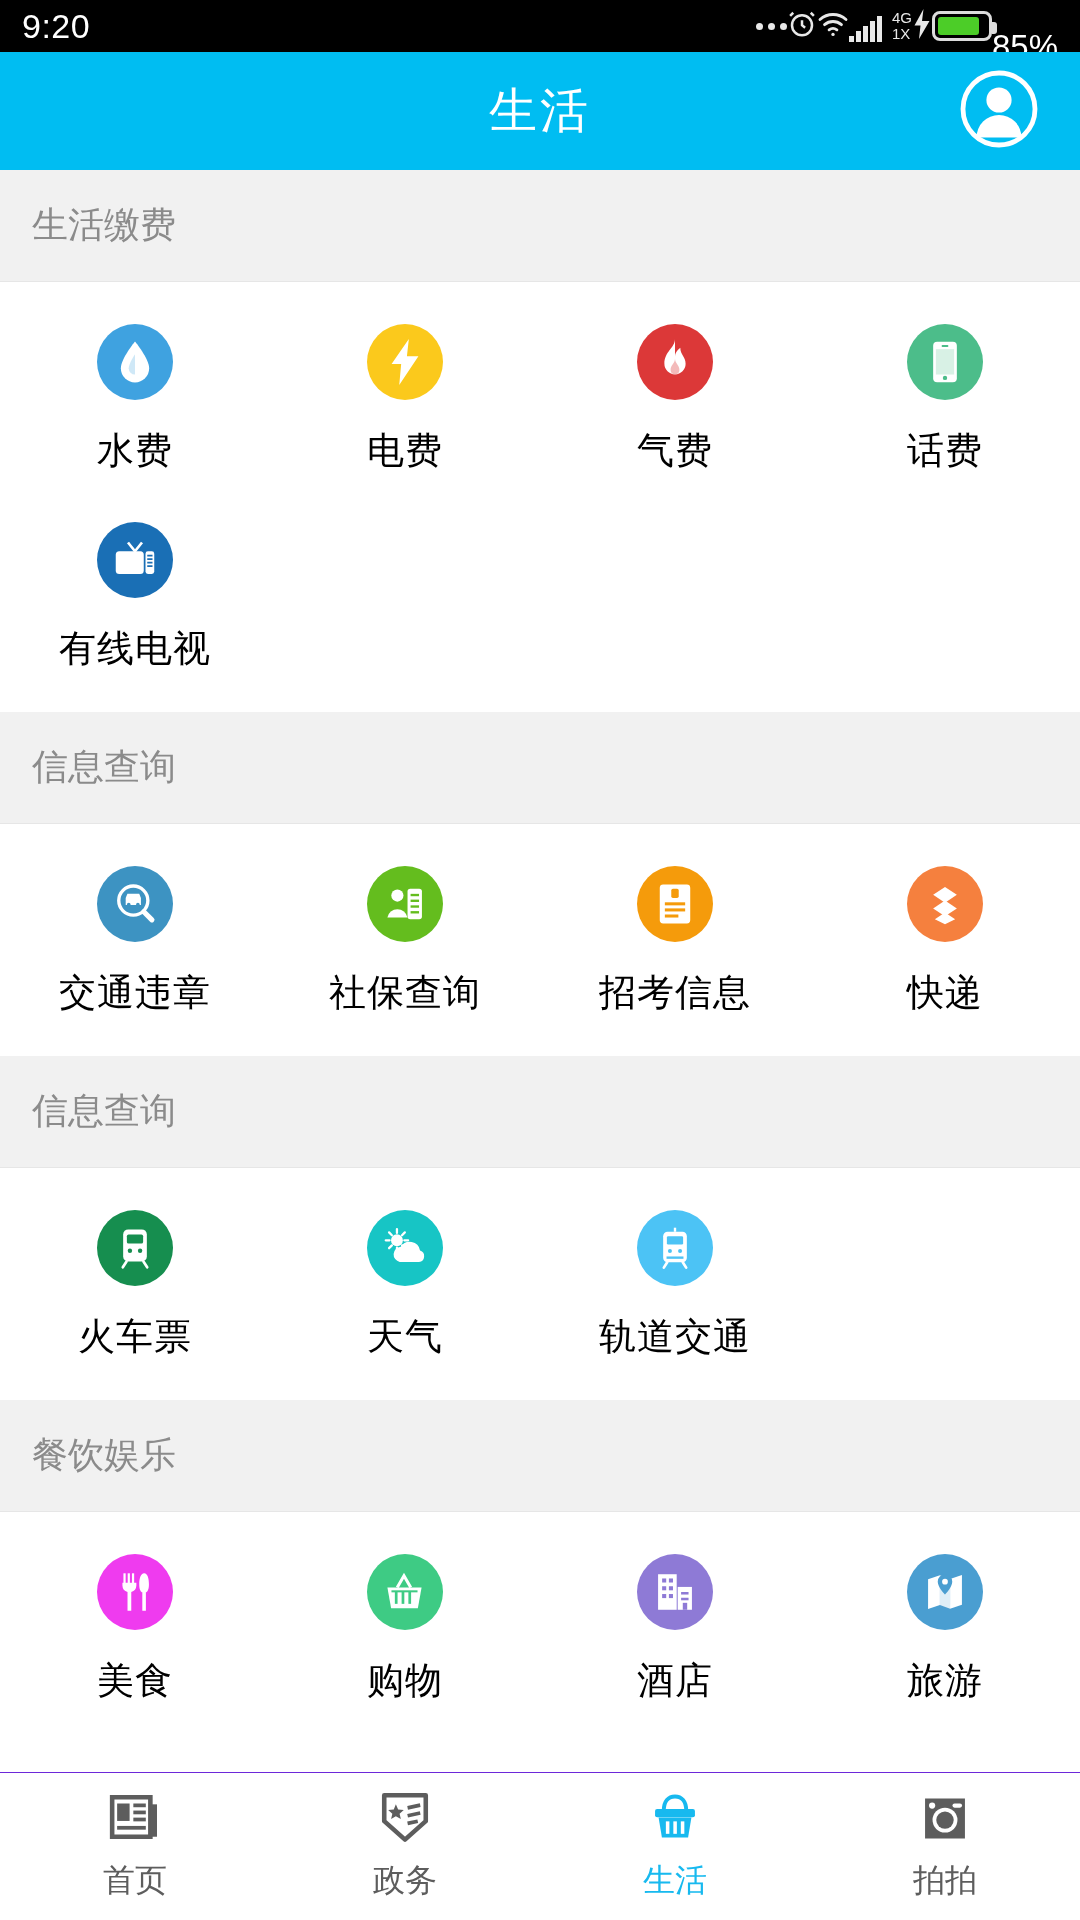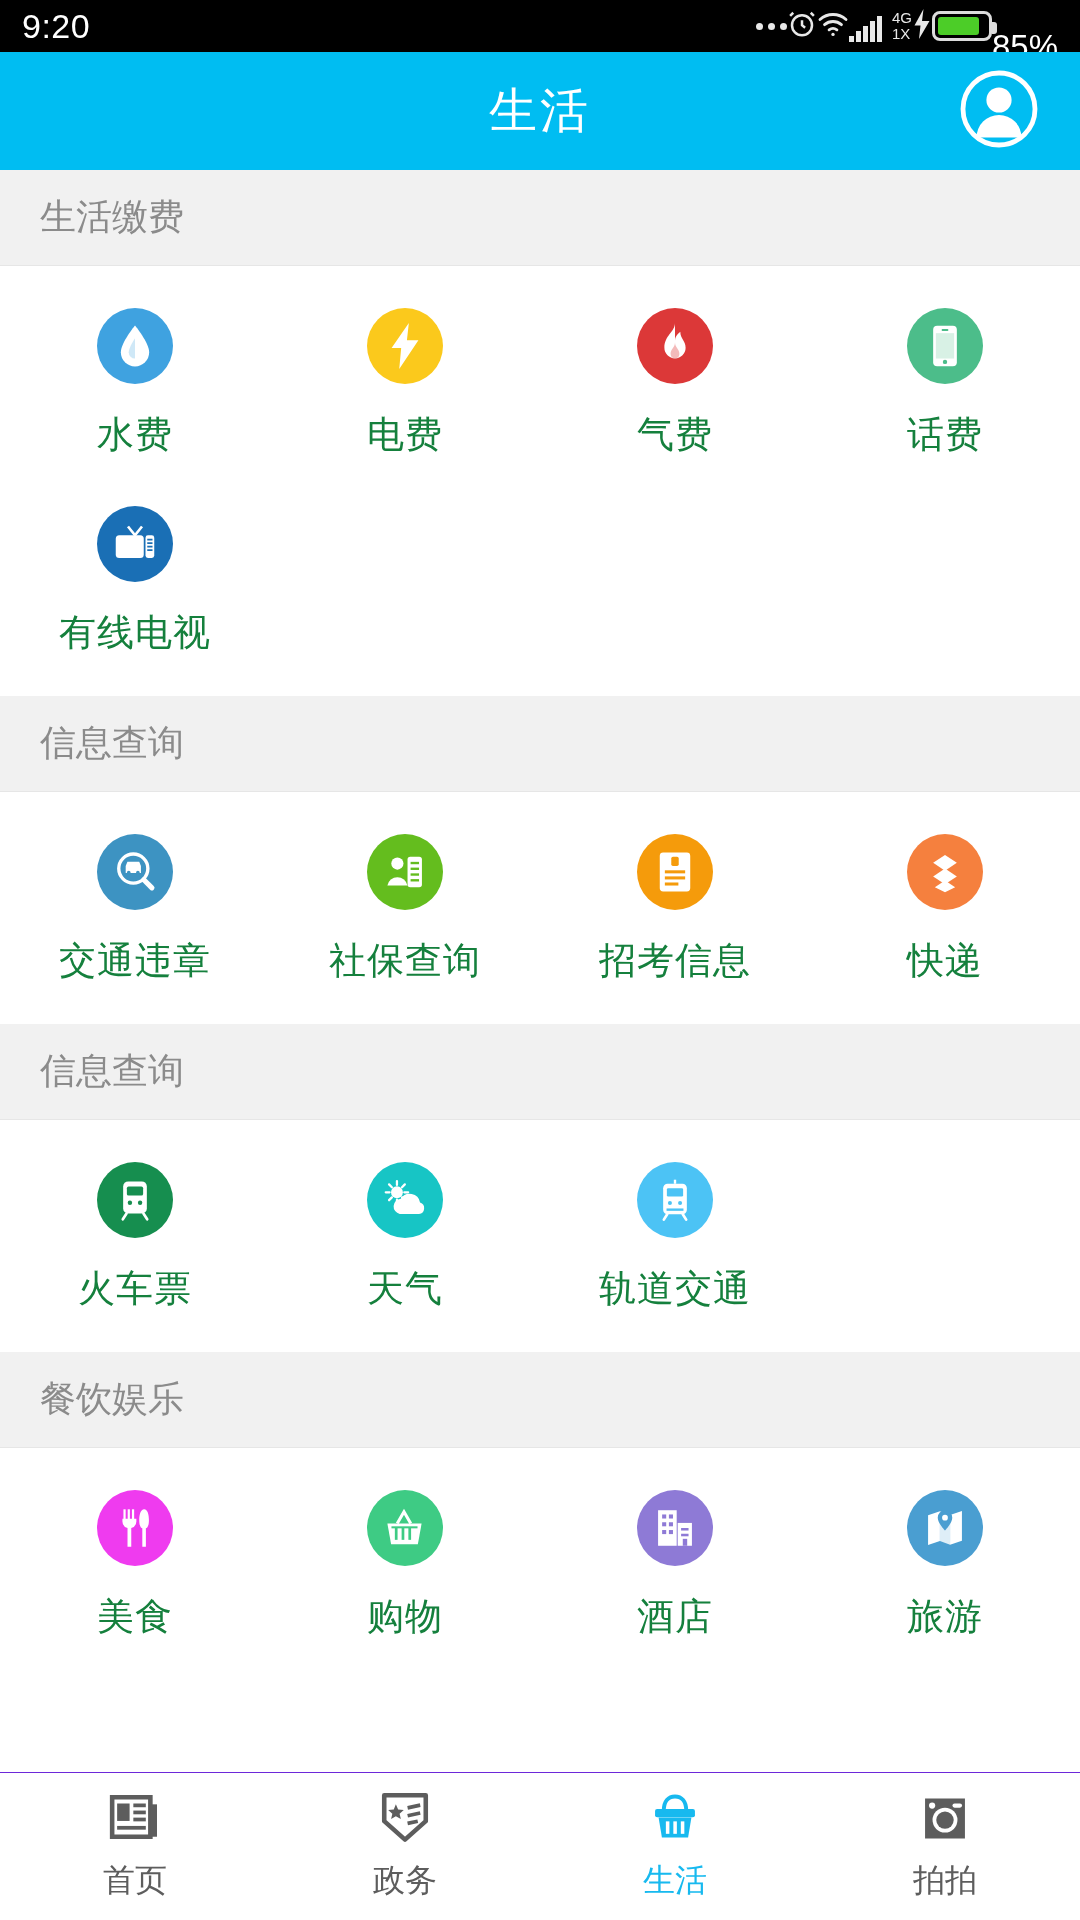--- a/index.html
+++ b/index.html
@@ -44,37 +44,37 @@
   
   .header{
     height:118px; background:#00bdf2; position:relative;
     display:flex; align-items:center; justify-content:center;
   }
   .header-title{ color:#fff; font-size:48px; letter-spacing:3px; }
   .avatar{ position:absolute; right:42px; top:50%; transform:translateY(-50%); }
 
   
   .section-header{
-    background:#f1f1f1; height:96px; display:flex; align-items:center;
-    padding-left:40px; color:#8b8b8b; font-size:36px;
+    background:#f1f1f1; height:112px; display:flex; align-items:center;
+    padding-left:32px; color:#8b8b8b; font-size:36px;
     border-bottom:1px solid #e6e6e6;
   }
   .grid{
     background:#fff; display:flex; flex-wrap:wrap; padding:24px 0 10px 0;
   }
   .tile{
     width:25%; display:flex; flex-direction:column; align-items:center;
     padding:18px 0 28px 0;
   }
   .tile-ico{
     width:76px; height:76px; border-radius:50%;
     display:flex; align-items:center; justify-content:center;
     margin-bottom:26px;
   }
-  .tile-label{ font-size:37px; color:#15803d; letter-spacing:1px; }
+  .tile-label{ font-size:37px; color:#000000; letter-spacing:1px; }
 
   
   .tabbar{
     position:absolute; left:0; bottom:0; width:1080px; height:148px;
     background:#fff; border-top:1px solid #6d28d9; display:flex;
   }
   .tab{
     flex:1; display:flex; flex-direction:column; align-items:center;
     justify-content:center; gap:12px;
   }

